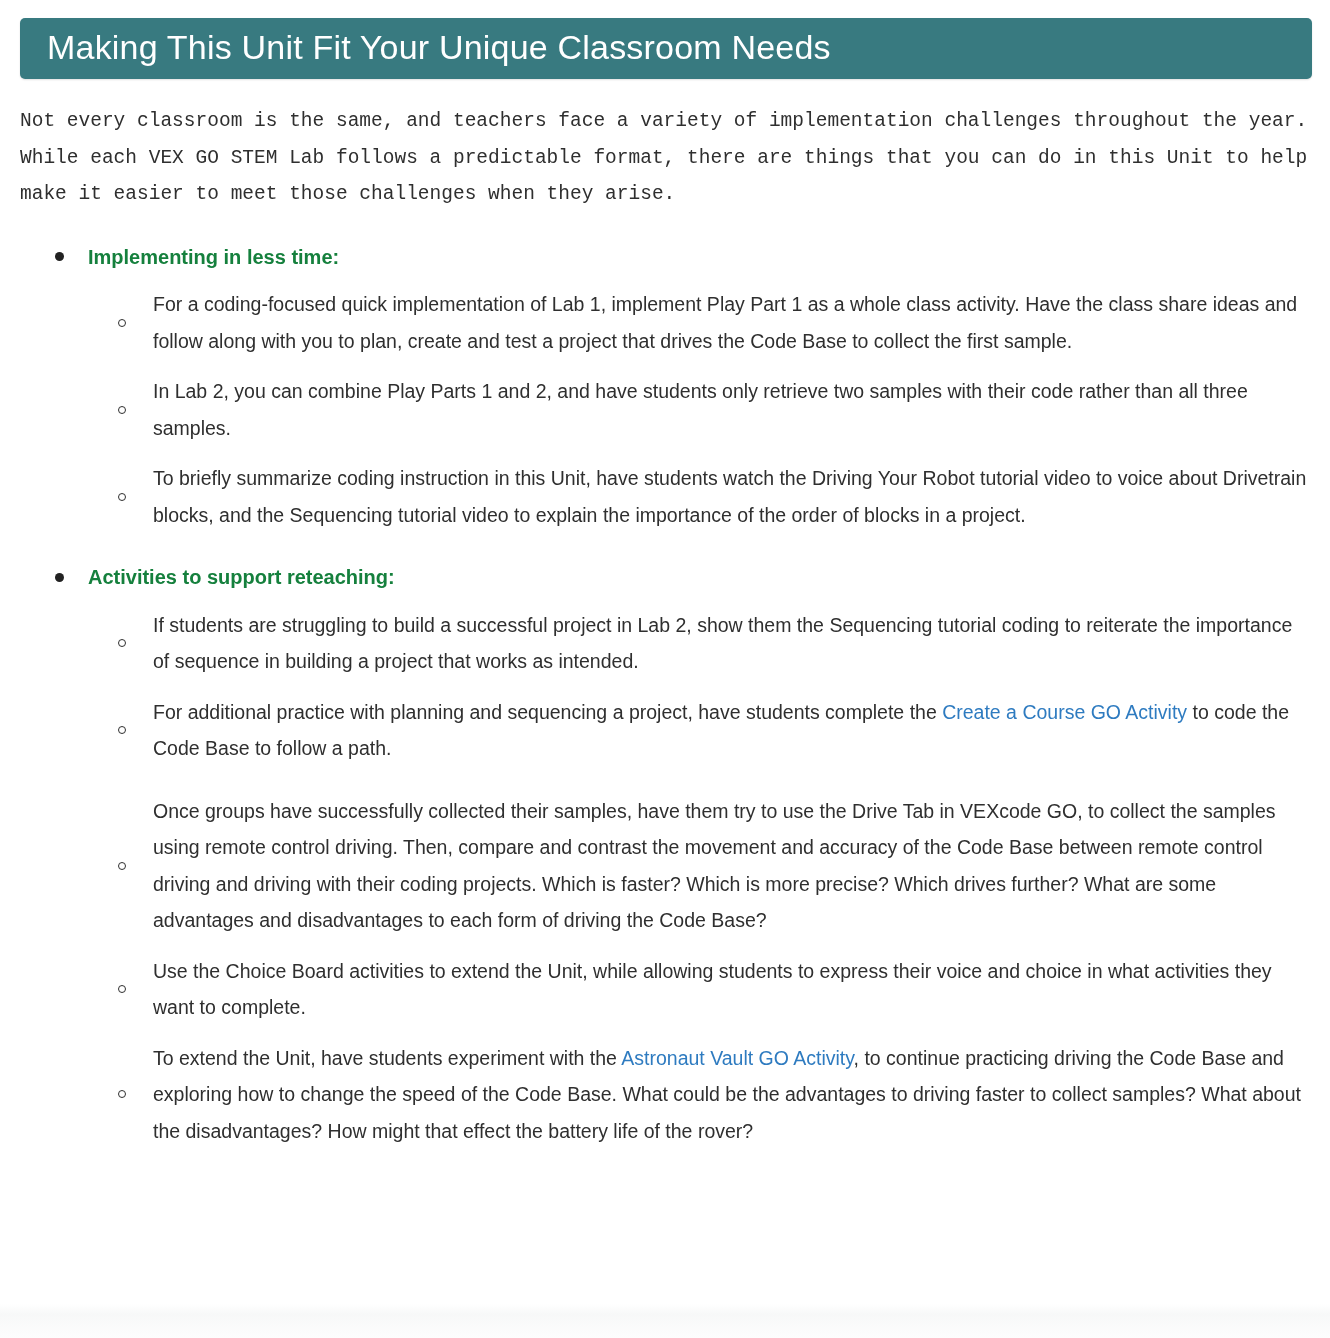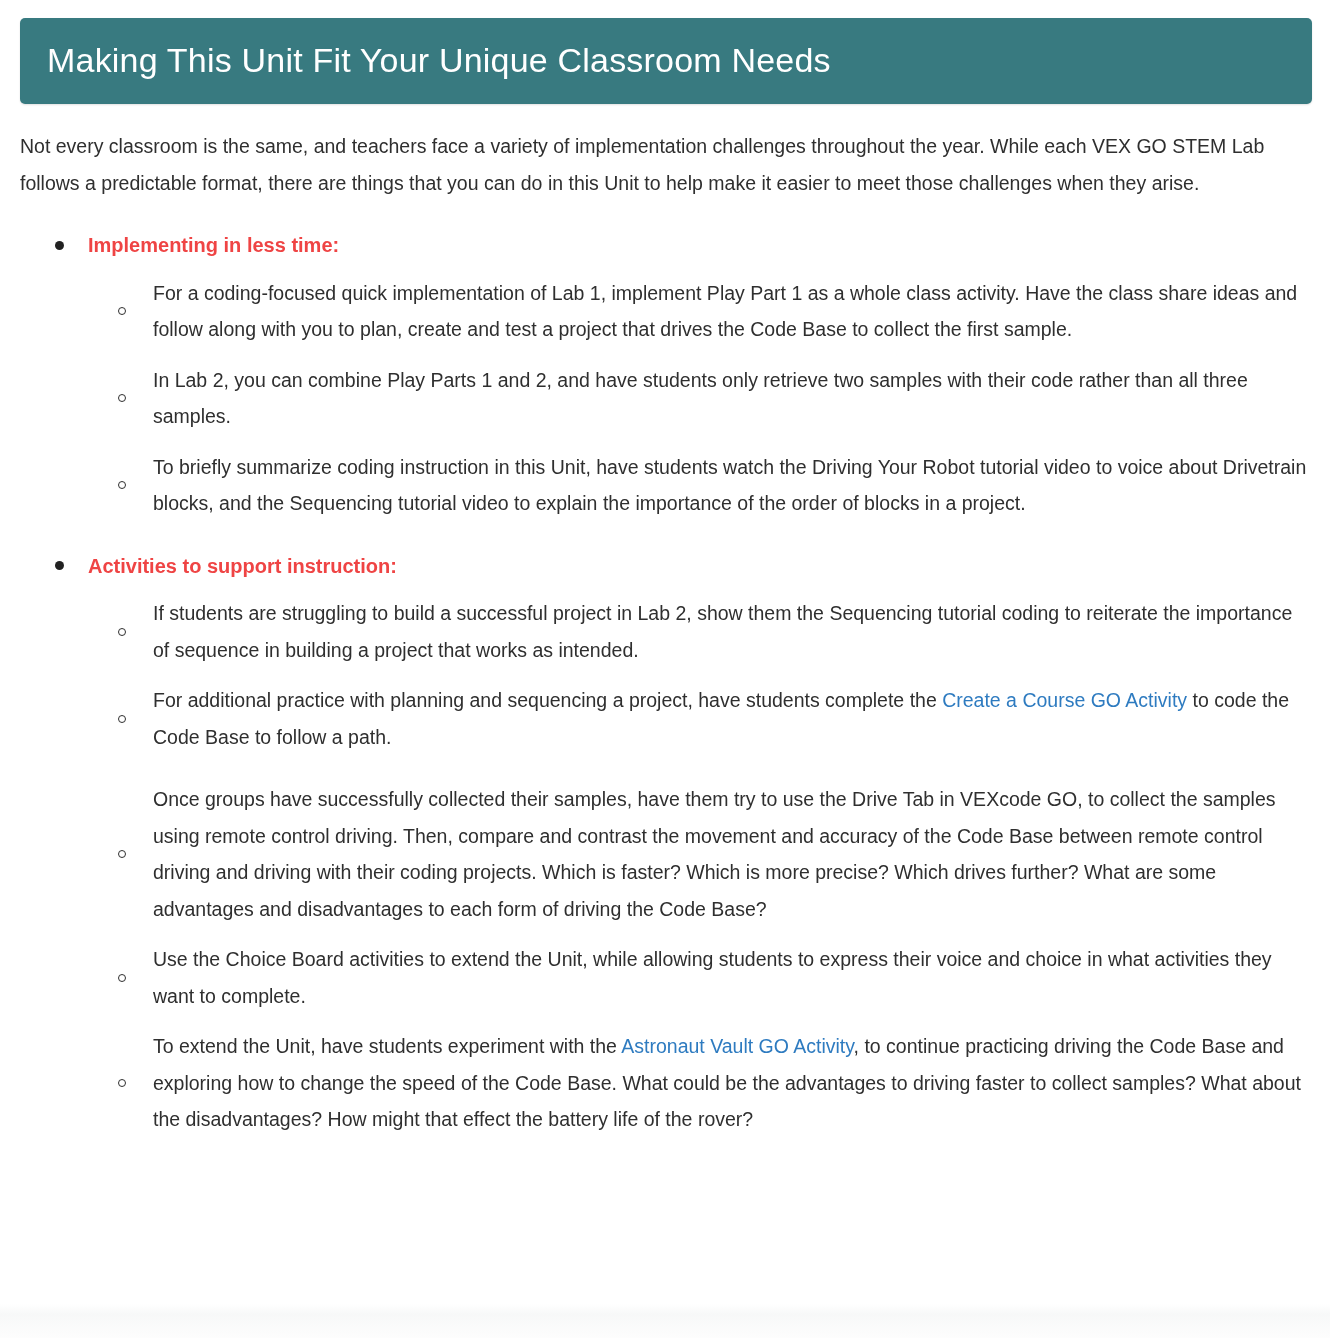--- a/index.html
+++ b/index.html
@@ -11,55 +11,56 @@
   }
   body {
     width: 1330px;
     min-height: 1338px;
     position: relative;
     overflow: hidden;
   }
   
   .banner {
     margin: 18px 18px 11px 20px;
-    height: 86px;
+    height: 61px;
     background: #387a80;
     border-radius: 5px;
     display: flex;
     align-items: center;
     box-shadow: 0 1px 2px rgba(0,0,0,0.12);
   }
   .banner h1 {
     margin: 0;
     padding: 0 0 2px 27px;
     font-size: 34px;
     font-weight: 400;
     letter-spacing: 0.2px;
     color: #ffffff;
   }
   
   .intro {
     margin: 24px 22px 0 20px;
     font-size: 19.5px;
     line-height: 36.5px;
+    font-family: Liberation Mono, monospace;
   }
   .sections {
     margin-top: 4px;
   }
   .section {
     margin-top: 26px;
   }
   .section-heading {
     display: flex;
     align-items: flex-start;
     margin: 0 0 11px 0;
     font-size: 20px;
     font-weight: 700;
     line-height: 36.5px;
-    color: #ef4444;
+    color: #15803d;
   }
   .section-heading .disc-col {
     width: 33px;
     margin-left: 55px;
     flex: none;
     display: flex;
     align-items: center;
     height: 36.5px;
   }
   .disc {
@@ -145,21 +146,21 @@
           <span class="circle"></span>
         </span>
         <span class="item-text"><span>To briefly summarize coding instruction in this Unit, have students watch the Driving Your Robot tutorial video to voice about Drivetrain blocks, and the Sequencing tutorial video to explain the importance of the order of blocks in a project.</span></span>
       </div>
     </div>
     <div class="section">
       <div class="section-heading">
         <span class="disc-col">
           <span class="disc"></span>
         </span>
-        <span>Activities to support instruction:</span>
+        <span>Activities to support reteaching:</span>
       </div>
       <div class="sub-item">
         <span class="circle-col">
           <span class="circle"></span>
         </span>
         <span class="item-text"><span>If students are struggling to build a successful project in Lab 2, show them the Sequencing tutorial coding to reiterate the importance of sequence in building a project that works as intended.</span></span>
       </div>
       <div class="sub-item">
         <span class="circle-col">
           <span class="circle"></span>

